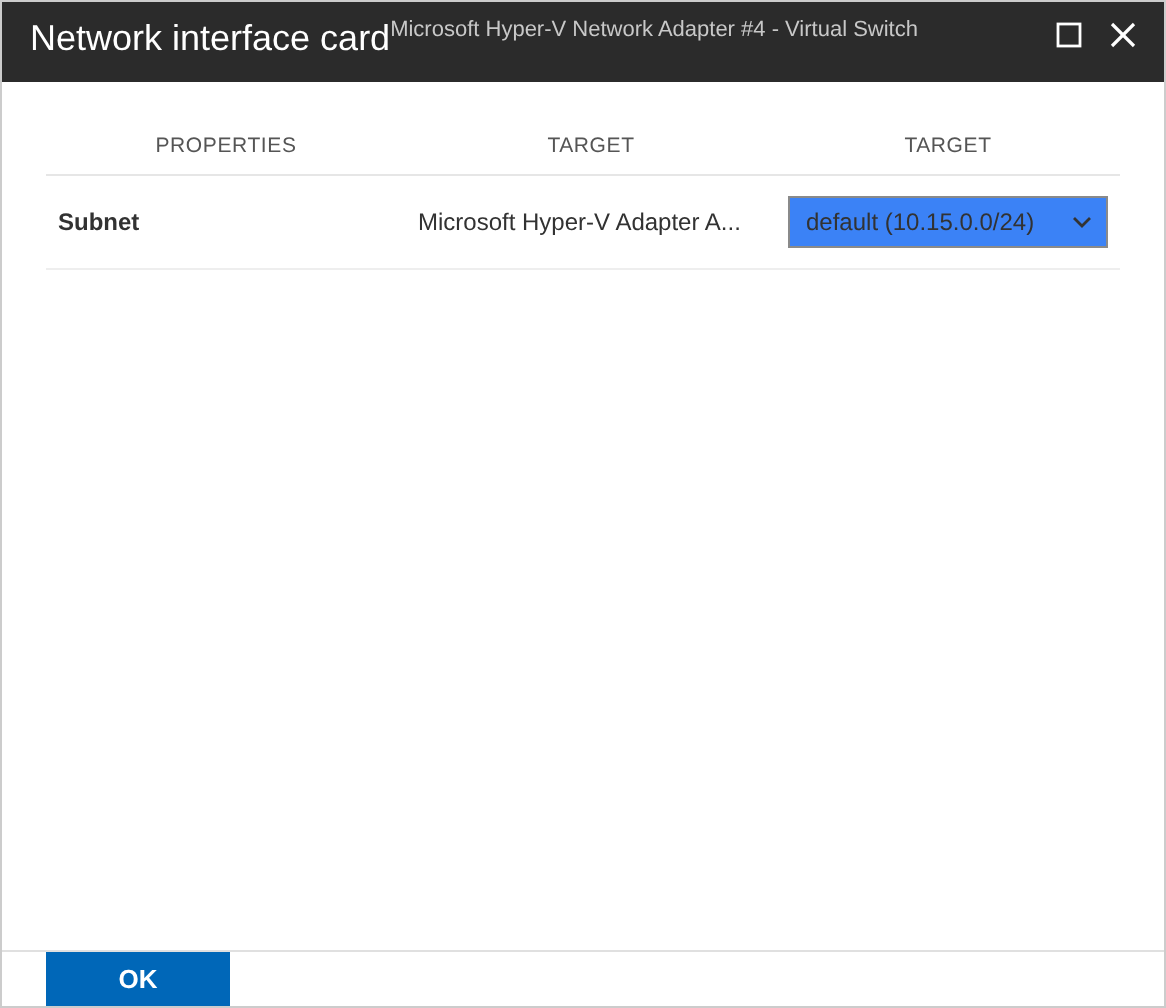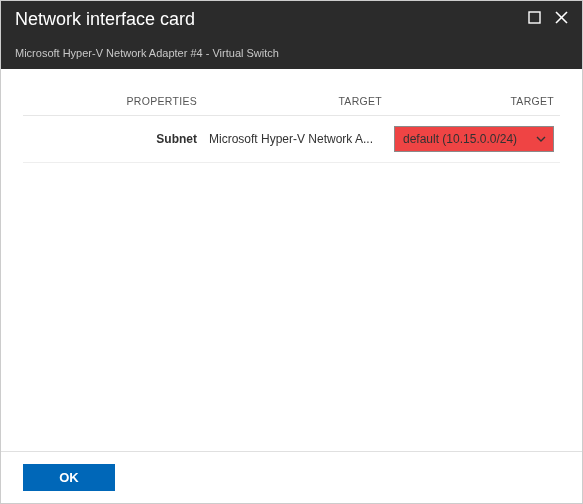--- a/index.html
+++ b/index.html
@@ -13,57 +13,57 @@
       border: 1px solid #ccc;
     }
     .titlebar {
       background: #2b2b2b;
       color: #fff;
       padding: 8px 14px 10px 14px;
       display: flex;
       justify-content: space-between;
       align-items: flex-start;
     }
-    .title-text { display: flex; flex-direction: column; }
+    .title-text { display: flex; }
     .title-main { font-size: 18px; font-weight: 400; line-height: 1.2; }
-    .title-sub { font-size: 11px; color: #c8c8c8; margin-top: 16px; }
+    .title-sub { font-size: 11px; color: #c8c8c8; margin-top: 0; }
     .title-controls { display: flex; gap: 14px; align-items: center; margin-top: 2px; }
     .title-controls span { cursor: pointer; display: inline-flex; }
     .content {
       flex: 1;
       padding: 18px 22px 0 22px;
       overflow: hidden;
     }
     table.props {
       width: 100%;
       border-collapse: collapse;
       font-size: 12px;
     }
     table.props th {
-      text-align: right;
+      text-align: center;
       font-weight: 400;
       font-size: 10.5px;
       letter-spacing: 0.3px;
       color: #555;
       padding: 8px 6px;
       border-bottom: 1px solid #e6e6e6;
     }
     table.props td {
       padding: 10px 6px;
       border-bottom: 1px solid #eee;
       vertical-align: middle;
       color: #323232;
     }
-    table.props td.prop-label { font-weight: 600; width: 180px; text-align: right; }
+    table.props td.prop-label { font-weight: 600; width: 180px; }
     table.props td.source-cell { width: 185px; white-space: nowrap; overflow: hidden; text-overflow: ellipsis; max-width: 185px; }
     .select-box {
       width: 100%;
       height: 26px;
       border: 1px solid #8a8a8a;
-      background: #ef4444;
+      background: #3b82f6;
       display: flex;
       align-items: center;
       justify-content: space-between;
       padding: 0 6px 0 8px;
       font-size: 12px;
       cursor: pointer;
     }
     .chevron {
       display: inline-flex;
     }
@@ -71,21 +71,21 @@
       width: 100%;
       height: 26px;
       border: 1px solid #8a8a8a;
       padding: 0 8px;
       font-size: 12px;
       font-family: inherit;
       outline: none;
     }
     .footer {
       border-top: 1px solid #e0e0e0;
-      padding: 12px 22px;
+      padding: 0 22px;
       display: flex;
     }
     .ok-btn {
       background: #0067b8;
       color: #fff;
       border: none;
       font-size: 13px;
       font-weight: 600;
       padding: 6px 0;
       width: 92px;
@@ -121,21 +121,21 @@
     <thead>
       <tr>
         <th>PROPERTIES</th>
         <th>TARGET</th>
         <th>TARGET</th>
       </tr>
     </thead>
     <tbody>
       <tr>
         <td class="prop-label">Subnet</td>
-        <td class="source-cell">Microsoft Hyper-V Network A...</td>
+        <td class="source-cell">Microsoft Hyper-V Adapter A...</td>
         <td>
           <div class="select-box">
             <span>default (10.15.0.0/24)</span>
             <span class="chevron">
               <svg width="12" height="12" viewBox="0 0 12 12">
                   <polyline points="2,4 6,8 10,4" fill="none" stroke="#333" stroke-width="1.4"></polyline>
                 </svg>
             </span>
           </div>
         </td>

